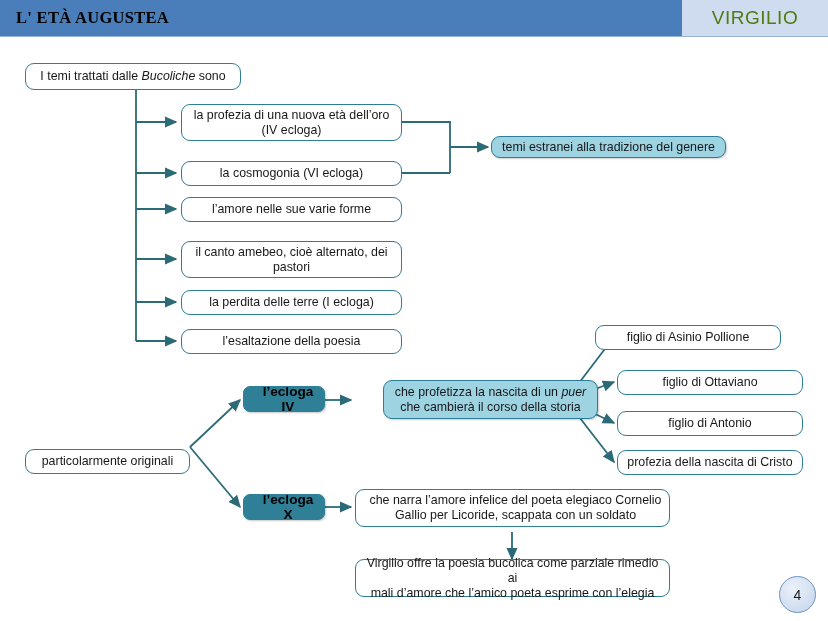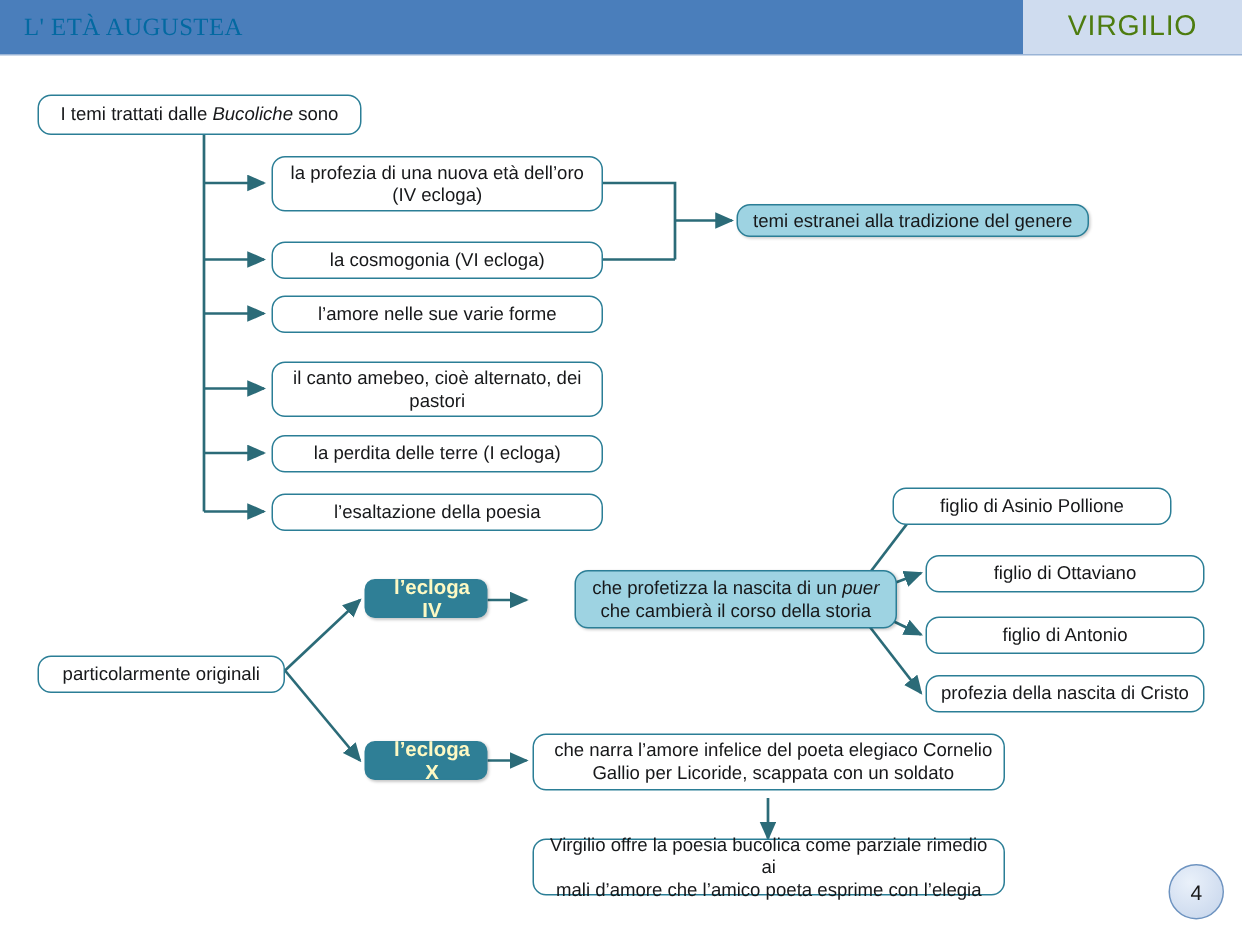--- a/index.html
+++ b/index.html
@@ -17,24 +17,24 @@
   #header-band{
     position:absolute;left:0;top:0;width:828px;height:36px;
     background:#4a7ebb;
   }
   #header-right-band{
     position:absolute;right:0;top:0;width:146px;height:36px;
     background:#cfdcef;
   }
   #header-title{
     position:absolute;left:16px;top:8px;
-    color:#0369a1;
+    color:#000000;
     font-family:"Liberation Serif", serif;
     font-variant:small-caps;
-    font-weight:normal;
+    font-weight:bold;
     font-size:16.5px;
     letter-spacing:.3px;
     white-space:nowrap;
   }
   #header-subject{
     position:absolute;right:0;top:0;width:146px;height:36px;
     display:flex;align-items:center;justify-content:center;
     color:#4d7c0f;font-size:19px;letter-spacing:.5px;
   }
   #header-rule{
@@ -61,21 +61,21 @@
   }
   .node.white{ background:#ffffff; }
   .node.lightblue{
     background:#9ed3e2;
     border-color:#2b7e96;
     box-shadow:1px 1px 2px rgba(0,0,0,.20);
   }
   .node.darkteal{
     background:#2f7f96;
     border-color:#2f7f96;
-    color:#fef9c3;
+    color:#000000;
     font-weight:bold;
     font-size:13.6px;
     border-radius:7px;
     box-shadow:1px 1px 2px rgba(0,0,0,.22);
     padding-left:14px;
   }
   .node i{font-style:italic;}
 
   
   #page-badge{
@@ -147,21 +147,21 @@
 (IV ecloga)</div>
   <div class="node white" style="left:181px;top:124px;width:221px;height:25px;white-space:pre-line;">la cosmogonia (VI ecloga)</div>
   <div class="node white" style="left:181px;top:204px;width:221px;height:37px;white-space:pre-line;">il canto amebeo, cioè alternato, dei
 pastori</div>
   <div class="node white" style="left:181px;top:160px;width:221px;height:25px;white-space:pre-line;">l’amore nelle sue varie forme</div>
   <div class="node white" style="left:181px;top:253px;width:221px;height:25px;white-space:pre-line;">la perdita delle terre (I ecloga)</div>
   <div class="node white" style="left:181px;top:292px;width:221px;height:25px;white-space:pre-line;">l’esaltazione della poesia</div>
 
   <div class="node lightblue" style="left:491px;top:99px;width:235px;height:22px;">temi estranei alla tradizione del genere</div>
 
-  <div class="node white" style="left:25px;top:400px;width:165px;height:25px;">particolarmente originali</div>
+  <div class="node white" style="left:25px;top:412px;width:165px;height:25px;">particolarmente originali</div>
 
   <div class="node darkteal" style="left:243px;top:349px;width:82px;height:26px;">l’ecloga IV</div>
   <div class="node darkteal" style="left:243px;top:457px;width:82px;height:26px;">l’ecloga X</div>
 
   <div class="node lightblue" style="left:351px;top:343px;width:215px;height:39px;margin-left:32px;">
     <span>
       <span>che profetizza la nascita di un </span><i>puer</i><br>
       <span>che cambierà il corso della storia</span>
     </span>
   </div>

